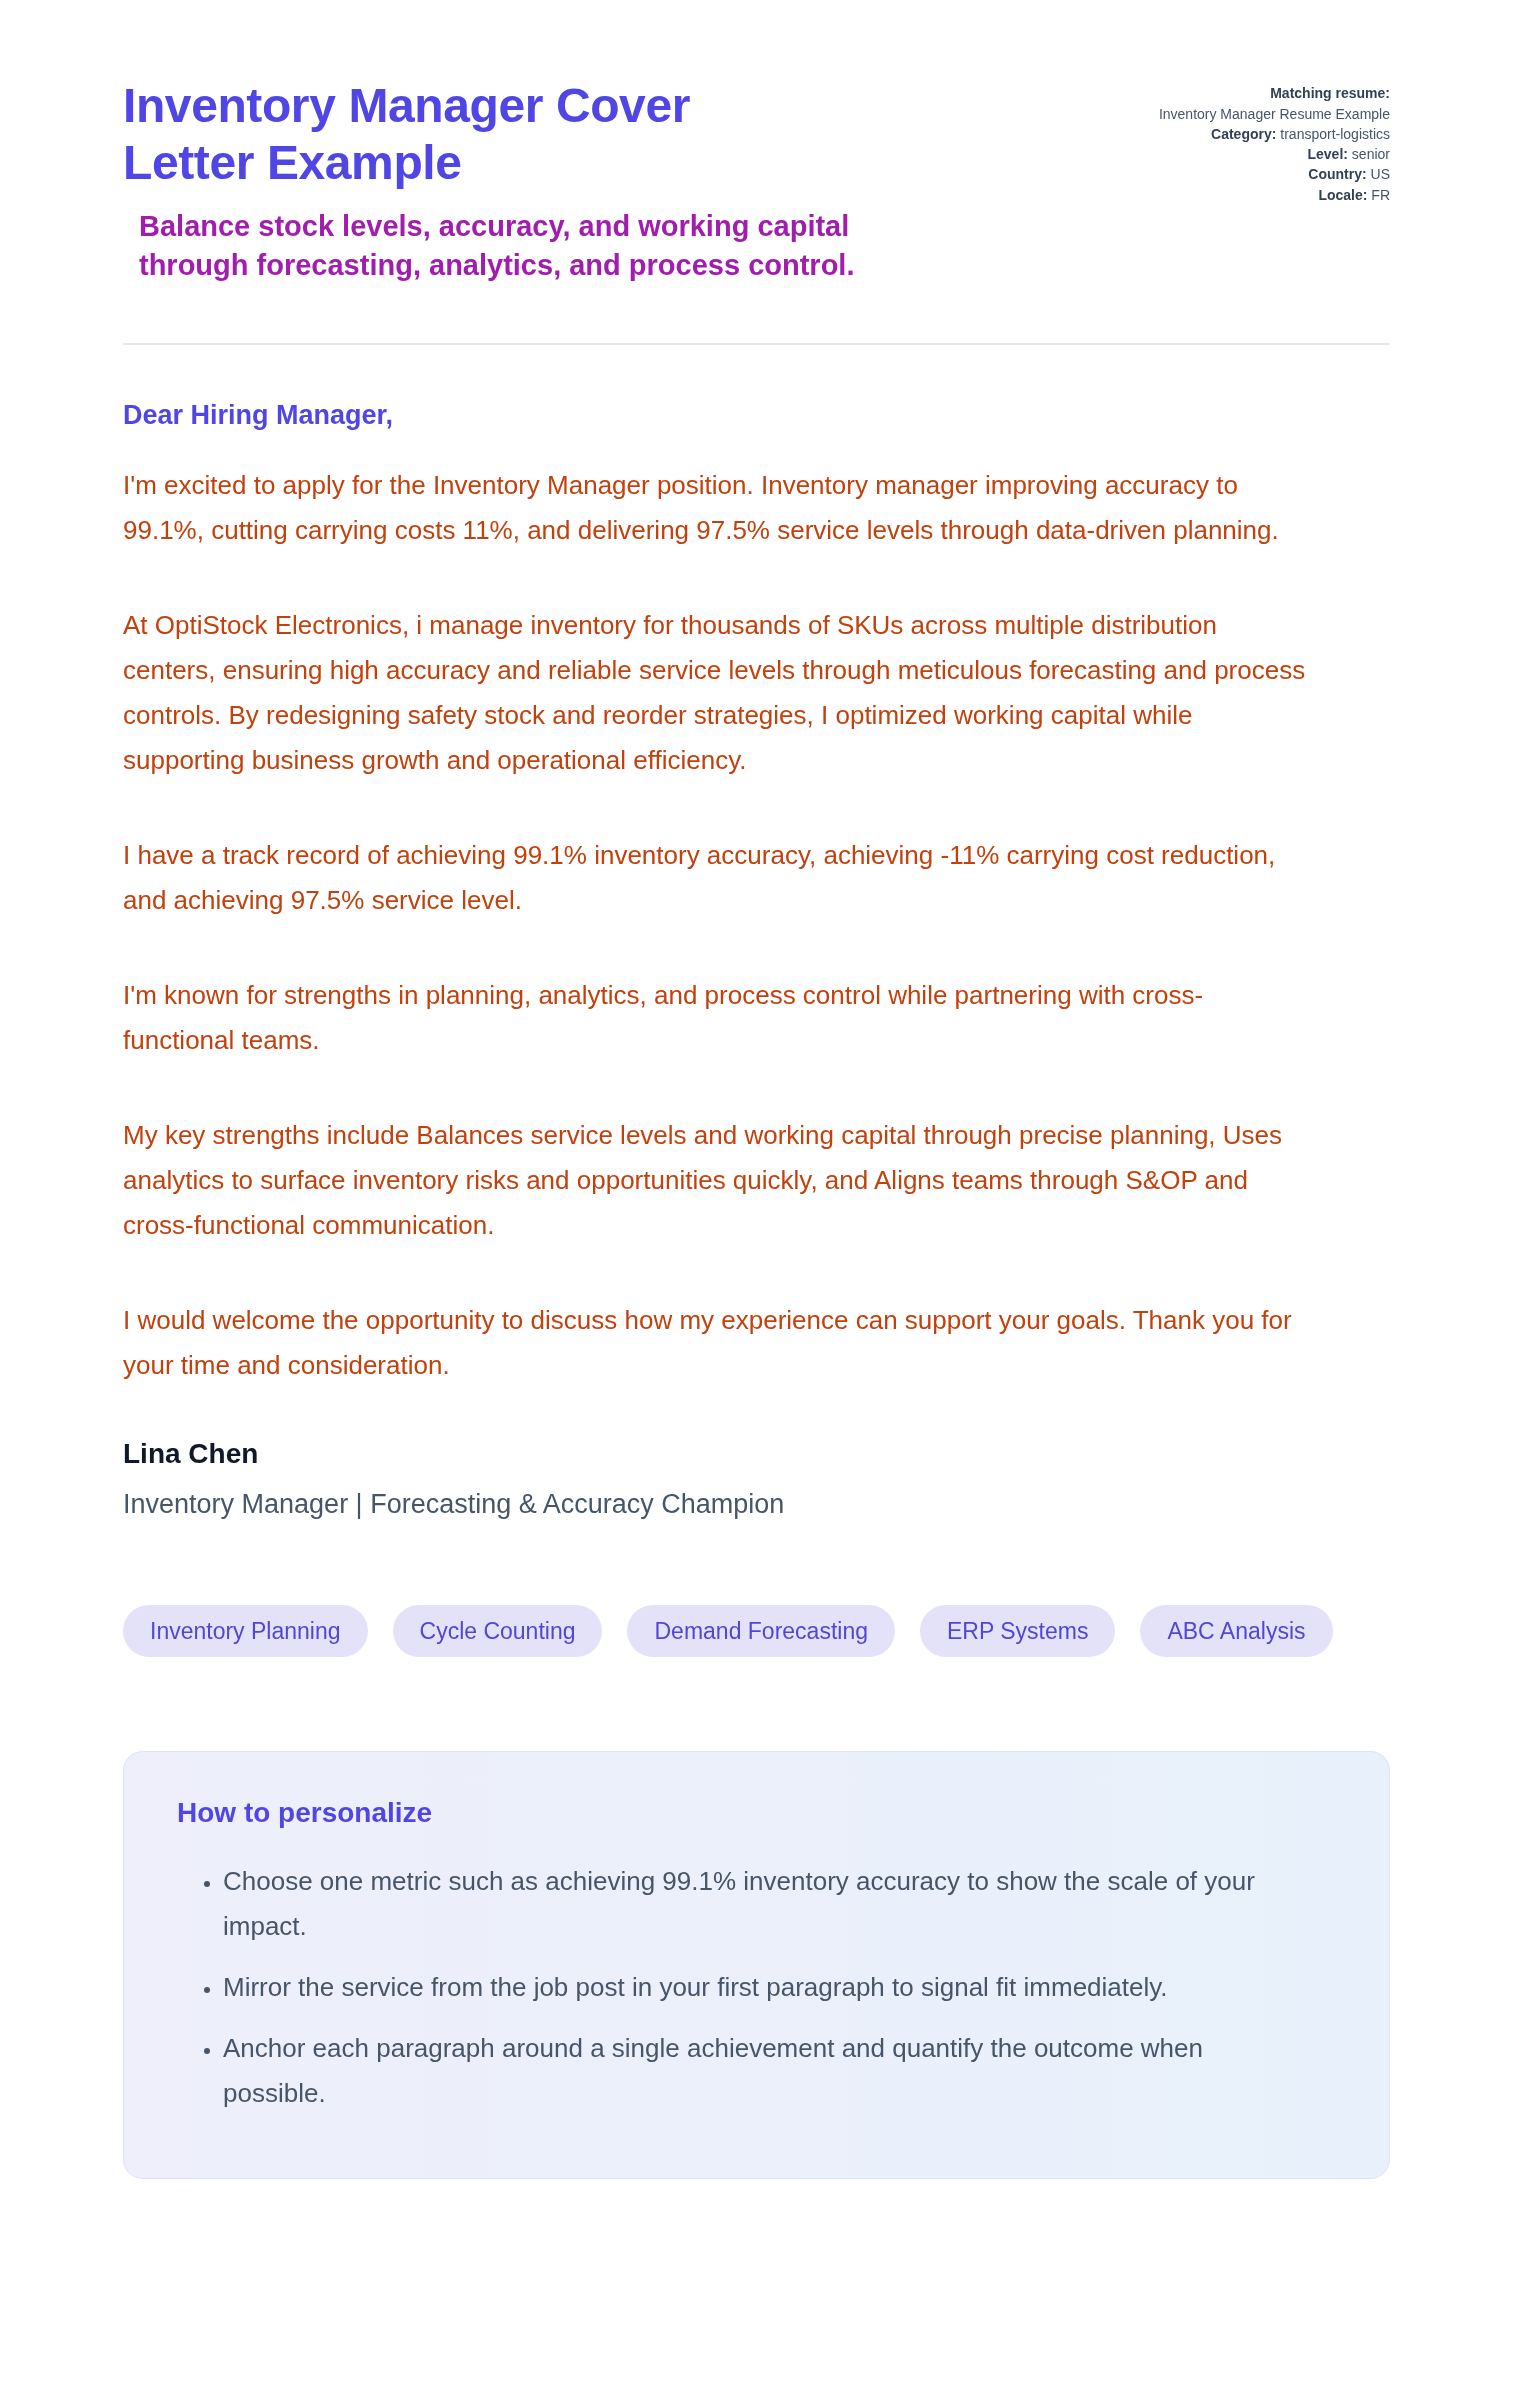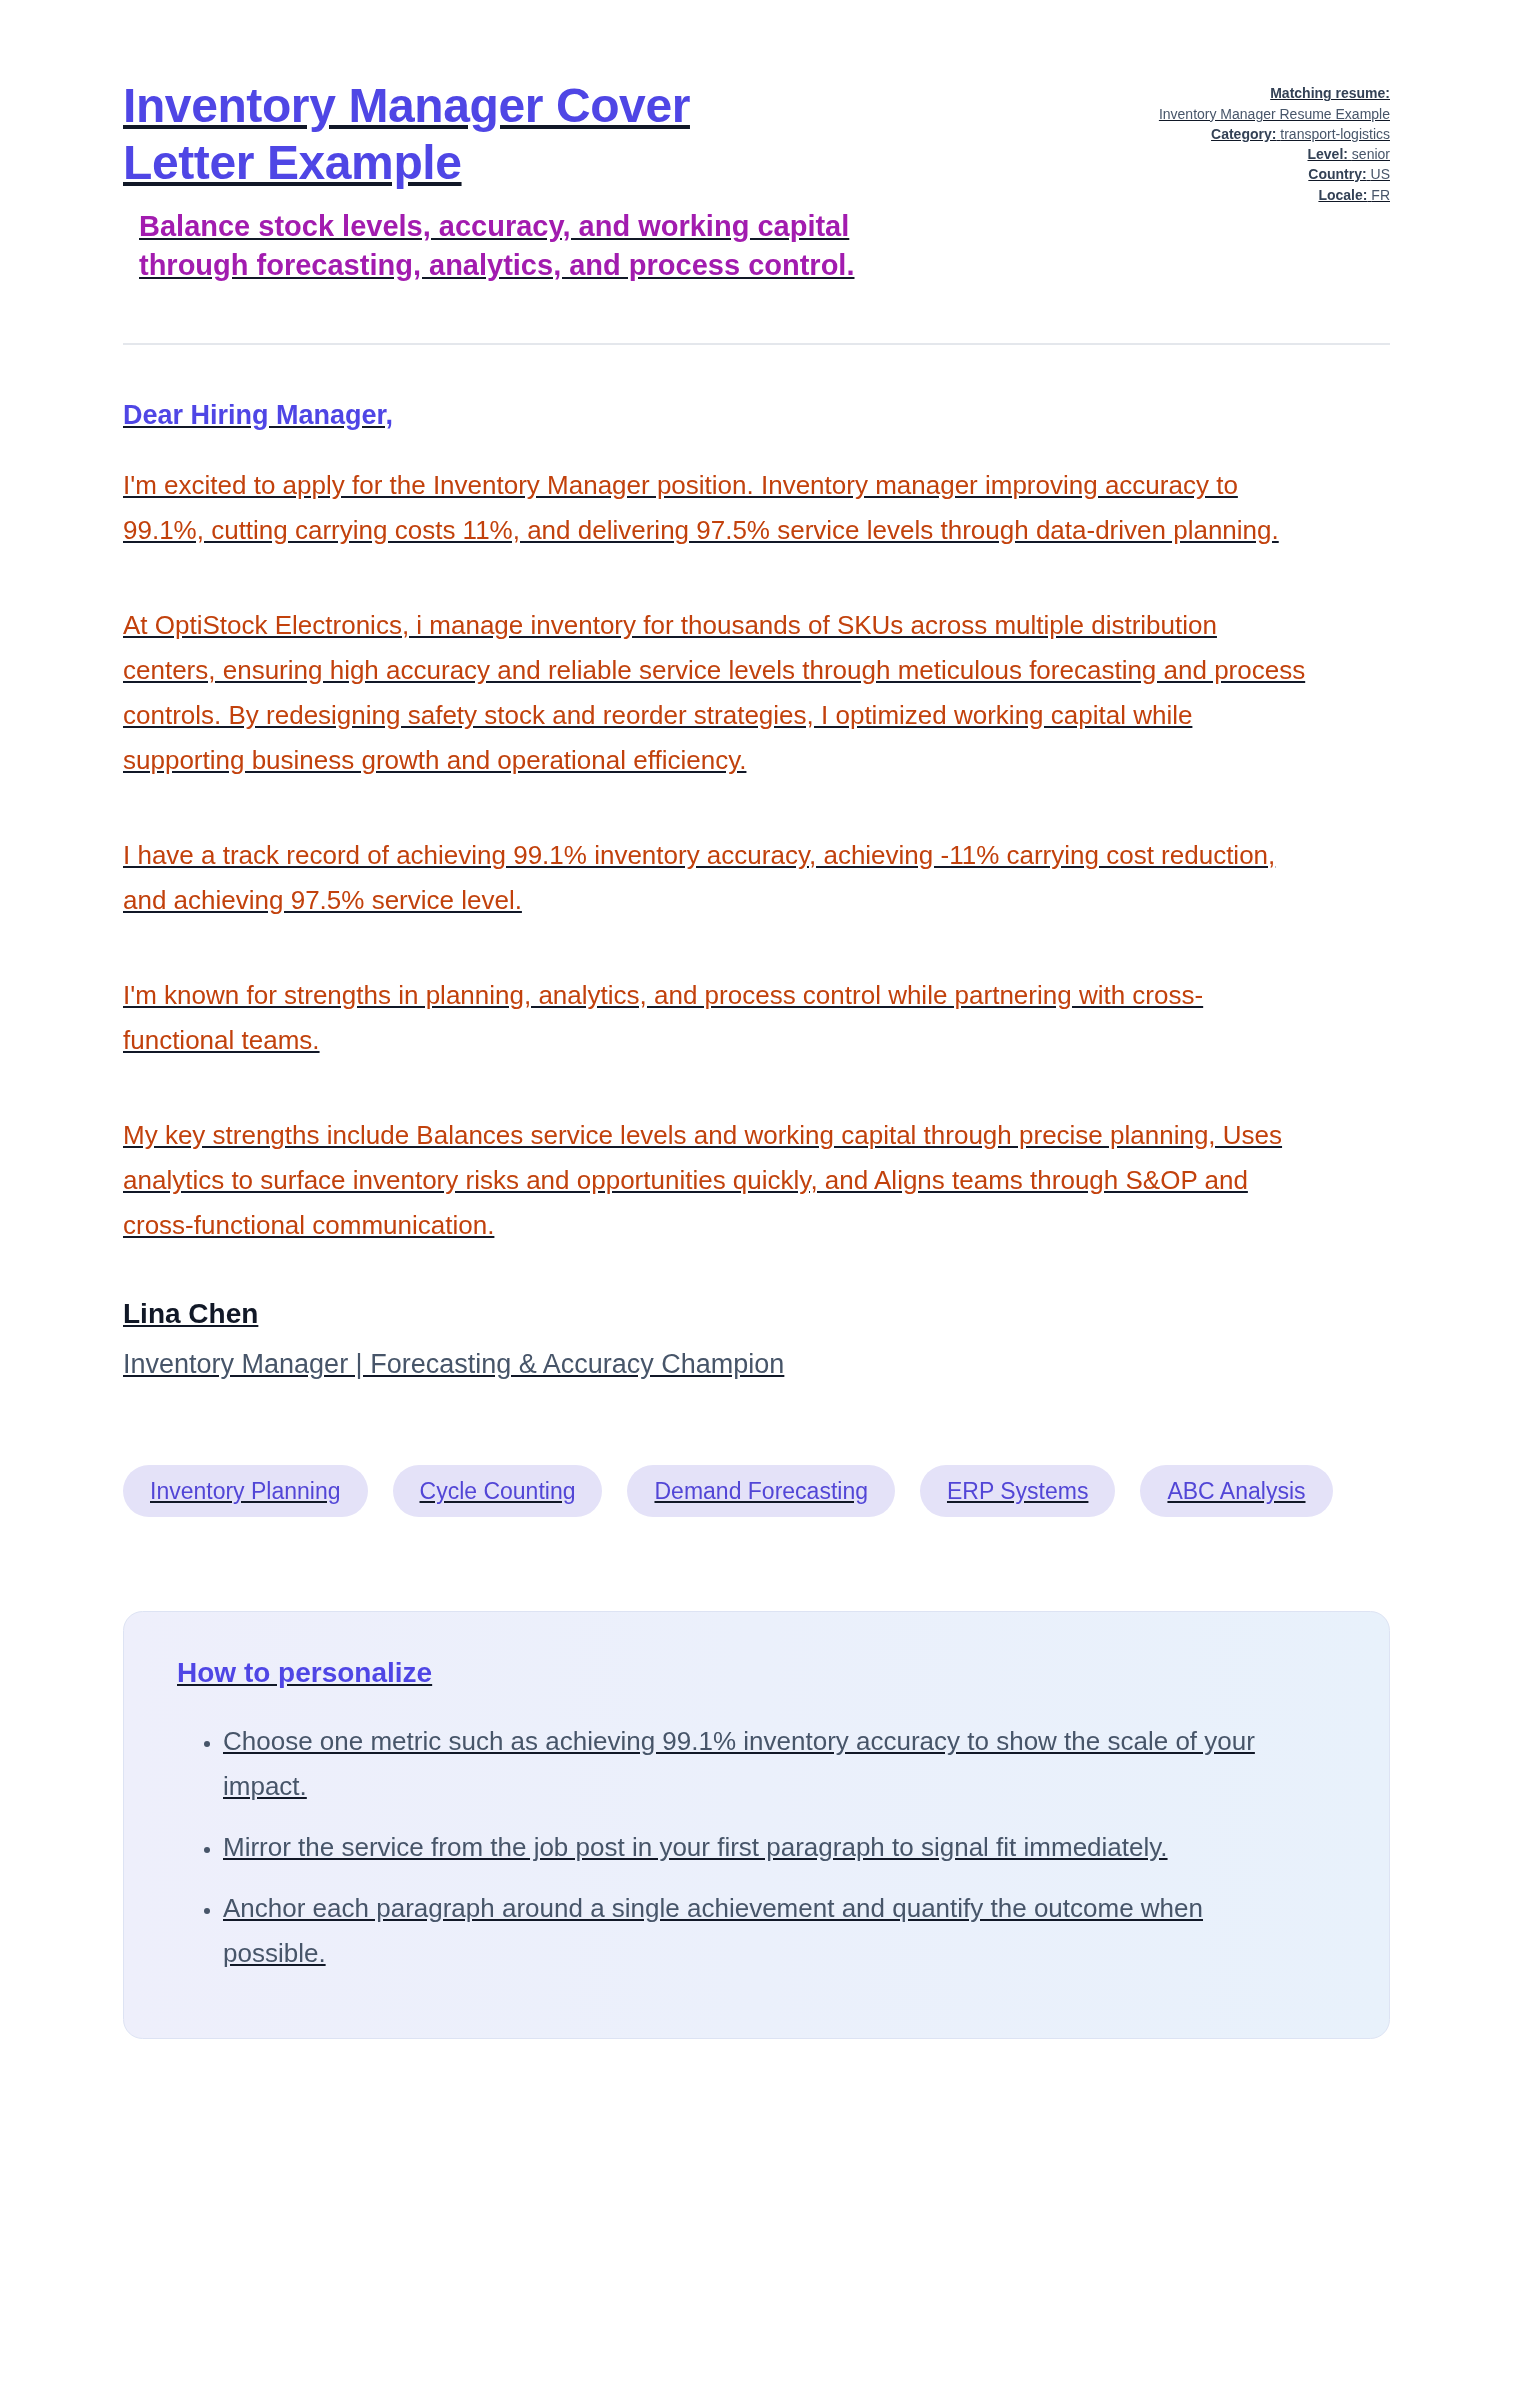--- a/index.html
+++ b/index.html
@@ -6,21 +6,20 @@
   html, body { margin: 0; padding: 0; }
   body {
     width: 1513px;
     height: 2401px;
     background: #ffffff;
     font-family: "Liberation Sans", "DejaVu Sans", sans-serif;
     color: #111827;
   }
   .page {
     padding: 78px 123px 0 123px;
-    text-decoration: underline;
   }
 
   
   .header {
     display: flex;
     justify-content: space-between;
     align-items: flex-start;
   }
   .header-left { max-width: 801px; }
   .page-title {
@@ -170,20 +169,21 @@
 
   <hr class="divider">
 
   <div class="letter">
     <p class="greeting">Dear Hiring Manager,</p>
     <p class="para">I'm excited to apply for the Inventory Manager position. Inventory manager improving accuracy to 99.1%, cutting carrying costs 11%, and delivering 97.5% service levels through data-driven planning.</p>
     <p class="para">At OptiStock Electronics, i manage inventory for thousands of SKUs across multiple distribution centers, ensuring high accuracy and reliable service levels through meticulous forecasting and process controls. By redesigning safety stock and reorder strategies, I optimized working capital while supporting business growth and operational efficiency.</p>
     <p class="para">I have a track record of achieving 99.1% inventory accuracy, achieving -11% carrying cost reduction, and achieving 97.5% service level.</p>
     <p class="para">I'm known for strengths in planning, analytics, and process control while partnering with cross-functional teams.</p>
     <p class="para">My key strengths include Balances service levels and working capital through precise planning, Uses analytics to surface inventory risks and opportunities quickly, and Aligns teams through S&amp;OP and cross-functional communication.</p>
+    <p class="para">I would welcome the opportunity to discuss how my experience can support your goals. Thank you for your time and consideration.</p>
 
     <div class="signature">
       <p class="sig-name">Lina Chen</p>
       <p class="sig-title">Inventory Manager | Forecasting &amp; Accuracy Champion</p>
     </div>
   </div>
 
   <div class="tags">
     <span class="tag">Inventory Planning</span>
     <span class="tag">Cycle Counting</span>

